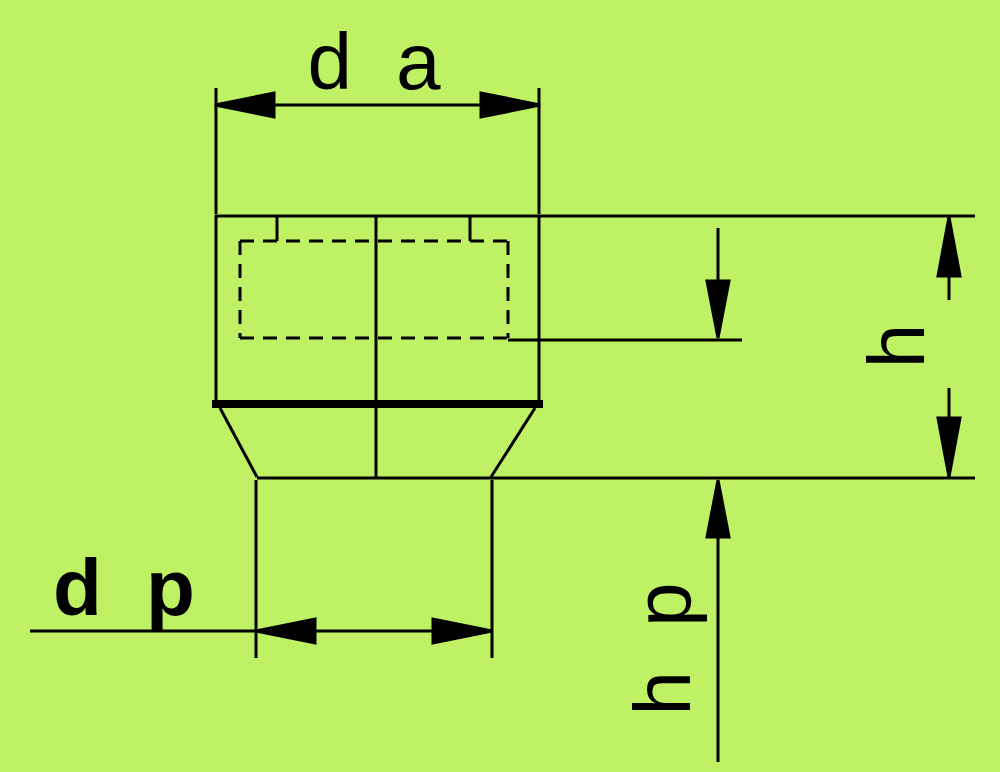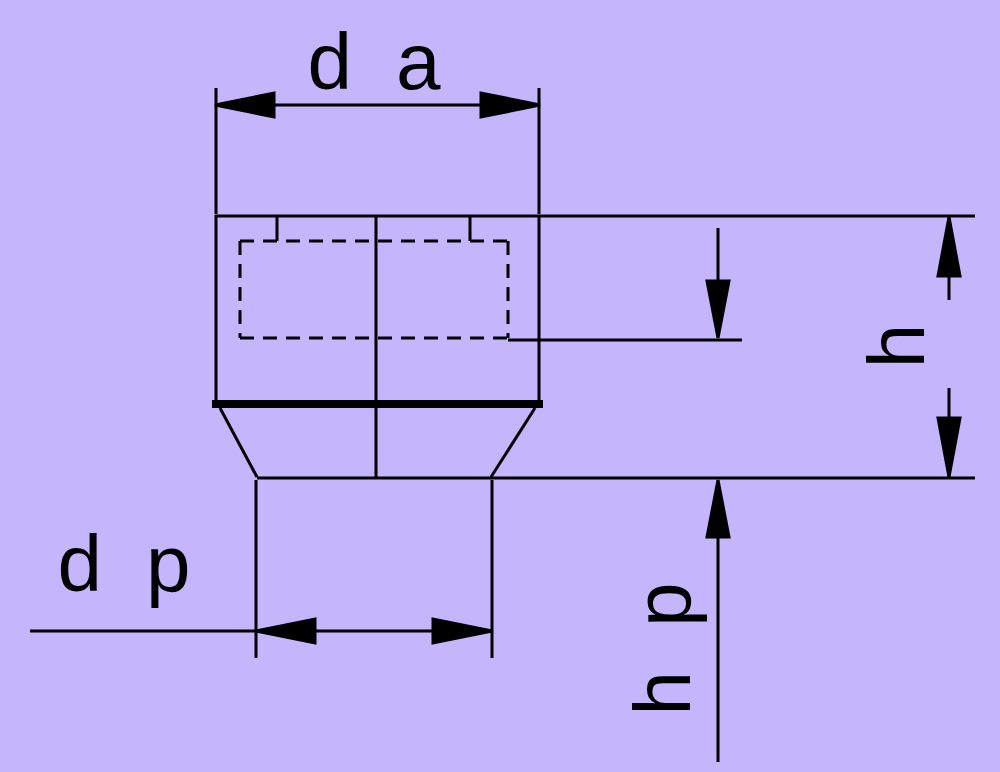--- a/index.html
+++ b/index.html
@@ -4,42 +4,42 @@
 <style>
   html, body {
     margin: 0;
     padding: 0;
     background: #ffffff;
   }
   .canvas {
     position: relative;
     width: 1000px;
     height: 772px;
-    background: #c4b5fd;
+    background: #bef264;
     overflow: hidden;
   }
   .canvas svg {
     position: absolute;
     left: 0;
     top: 0;
   }
   .dim-label {
     position: absolute;
     font-family: "Liberation Sans", sans-serif;
     font-size: 80px;
     line-height: 80px;
     color: #000000;
     letter-spacing: 2px;
     word-spacing: 18px;
     text-align: center;
     white-space: nowrap;
     user-select: none;
   }
   .lbl-da { left: 285px; top: 22px;  width: 180px; }
-  .lbl-dp { left: 35px;  top: 524px; width: 180px; }
+  .lbl-dp { left: 35px;  top: 548px; width: 180px; font-weight: bold; }
   .lbl-h  { left: 847px; top: 305px; width: 100px; height: 80px; transform: rotate(-90deg); }
   .lbl-hp { left: 573px; top: 608px; width: 180px; height: 80px; transform: rotate(-90deg); }
 </style>
 </head>
 <body>
 
 <div class="canvas">
 
   <svg width="1000" height="772" viewBox="0 0 1000 772">
 

